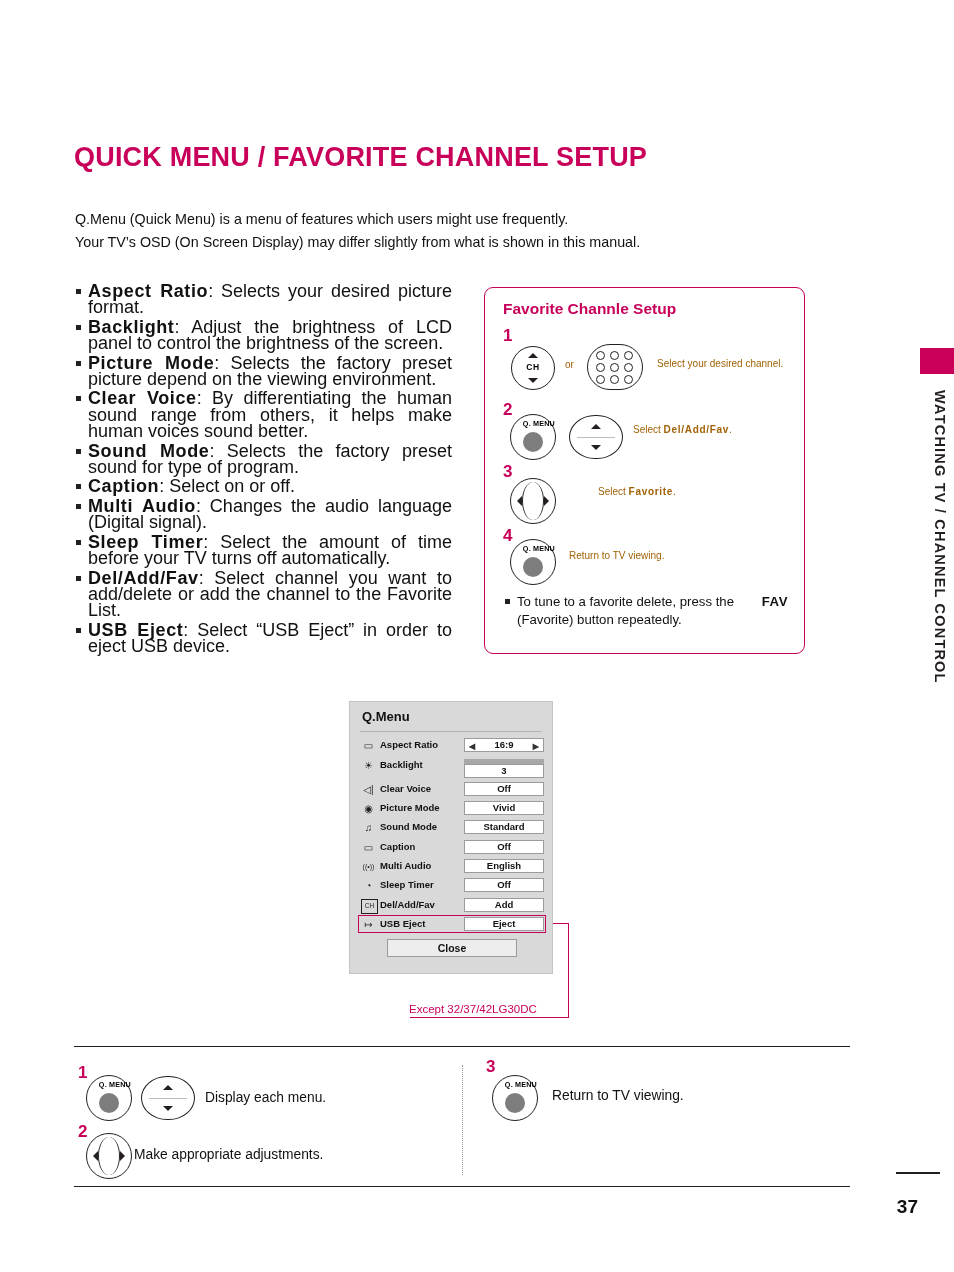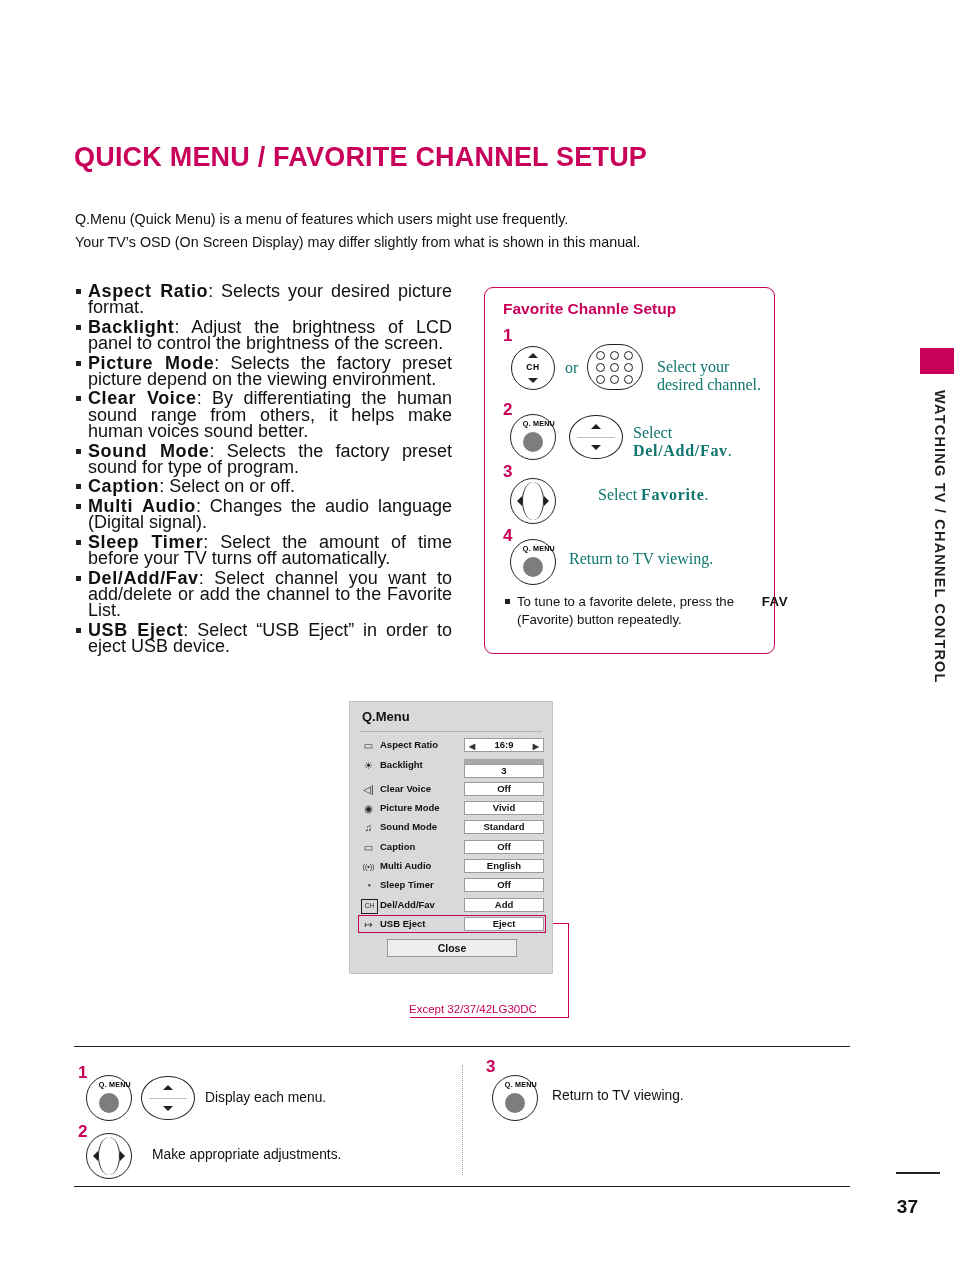--- a/index.html
+++ b/index.html
@@ -75,21 +75,21 @@
   .bullet .sub {
     display: block;
     padding-left: 0px;
   }
 
   
   .fav-box {
     position: absolute;
     left: 484px;
     top: 287px;
-    width: 291px;
+    width: 321px;
     height: 367px;
     border: 1.5px solid #c8005a;
     border-radius: 9px;
     box-sizing: border-box;
     background: #fff;
   }
   .fav-title {
     position: absolute;
     left: 18px;
     top: 12px;
@@ -98,23 +98,22 @@
     color: #c8005a;
   }
   .step-num {
     position: absolute;
     font-size: 17px;
     font-weight: bold;
     color: #c8005a;
   }
   .step-text {
     position: absolute;
-    font-size: 16px;
-    color: #0f766e;
-    font-family: Liberation Serif, serif;
+    font-size: 10px;
+    color: #a16207;
   }
   .step-text b {
     font-weight: bold;
     letter-spacing: 0.7px;
   }
 
   
   .btn-round {
     position: absolute;
     border-radius: 50%;
@@ -630,21 +629,21 @@
     <span class="caret-dn" style="bottom:8px;"></span>
   </div>
   <div class="bstep-text" style="left:205px; top:1090px;">Display each menu.</div>
 
   <div class="bstep-num" style="left:78px; top:1122px;">2</div>
   <div class="nav-lr" style="left:86px; top:1133px;">
     <span class="innerv"></span>
     <span class="caret-lf"></span>
     <span class="caret-rt"></span>
   </div>
-  <div class="bstep-text" style="left:152px; top:1147px;text-align:right;">Make appropriate adjustments.</div>
+  <div class="bstep-text" style="left:134px; top:1147px;text-align:right;">Make appropriate adjustments.</div>
 
   <div class="bstep-num" style="left:486px; top:1057px;">3</div>
   <div class="qmenu-btn" style="left:492px; top:1075px;">
     <span class="qm-lbl">Q. MENU</span>
     <span class="qm-dot"></span>
   </div>
   <div class="bstep-text" style="left:552px; top:1088px;">Return to TV viewing.</div>
 
   <div class="hr-bottom"></div>
   <div class="side-rule"></div>

